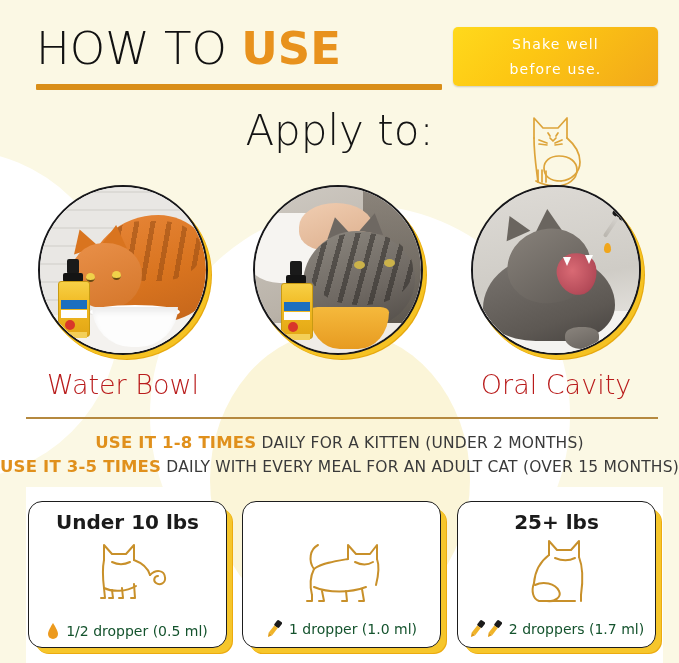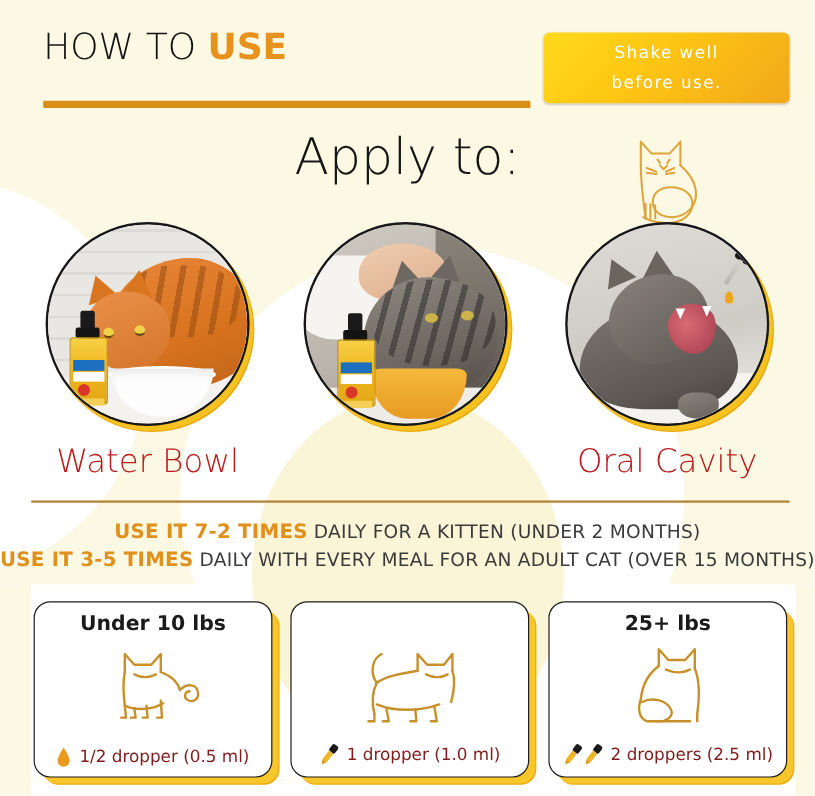--- a/index.html
+++ b/index.html
@@ -76,21 +76,21 @@
 
   
   .header {
     position: absolute;
     left: 0; top: 0; width: 679px; height: 100px;
   }
   .title {
     position: absolute;
     left: 36px;
     top: 22px;
-    font-size: 30px;
+    font-size: 45px;
     letter-spacing: 0px;
     color: #111111;
     font-weight: 300;
     font-family: "DejaVu Sans", sans-serif;
     white-space: nowrap;
   }
   .title .accent {
     color: #e8921d;
     font-weight: 700;
   }
@@ -344,29 +344,29 @@
     background: #ffffff;
     border: 1.6px solid #1d1d1d;
     border-radius: 14px;
     box-shadow: 6px 6px 0 -1px #f6c62b, 7px 7px 0 -1px #ecab10;
   }
   .card.k1 { left: 28px; }
   .card.k2 { left: 242px; }
   .card.k3 { left: 457px; }
   .card-title {
     position:absolute; left:0; top:8px; width:100%;
-    text-align:center; font-size:17px; font-weight:700; color:#1b1b1b;
+    text-align:center; font-size:20px; font-weight:700; color:#1b1b1b;
     font-family: "DejaVu Sans", sans-serif;
   }
   .card-art { position:absolute; left:0; top:31px; width:100%; height:78px;
               display:flex; align-items:center; justify-content:center; }
   .card-foot {
     position:absolute; left:0; bottom:7px; width:100%;
     display:flex; align-items:center; justify-content:center; gap:5px;
-    font-size:14px; color:#7f1d1d;
+    font-size:14px; color:#14532d;
     font-family: "DejaVu Sans", sans-serif;
   }
   .card-foot .doses { display:flex; align-items:center; gap:1px; }
   .card-foot .txt { padding-left:2px; }
 </style>
 </head>
 <body>
 
 <div id="page">
 
@@ -482,21 +482,21 @@
         </div>
       </div>
       <div class="circle-label">Oral Cavity</div>
     </div>
 
   </div>
 
   <div class="divider"></div>
 
   <div class="usage">
-    <div class="usage-line"><span class="hl">USE IT 7-2 TIMES</span><span> DAILY FOR A KITTEN (UNDER 2 MONTHS)</span></div>
+    <div class="usage-line"><span class="hl">USE IT 1-8 TIMES</span><span> DAILY FOR A KITTEN (UNDER 2 MONTHS)</span></div>
     <div class="usage-line"><span class="hl">USE IT 3-5 TIMES</span><span> DAILY WITH EVERY MEAL FOR AN ADULT CAT (OVER 15 MONTHS)</span></div>
   </div>
 
   <div class="cards">
 
     <div class="card k1">
       <div class="card-title">Under 10 lbs</div>
       <div class="card-art">
         <svg width="92" height="72" viewBox="0 0 92 72" fill="none" stroke="#c8902a" stroke-width="2" stroke-linecap="round" stroke-linejoin="round">
           <path d="M22 24 L22 9 L30 18 L44 18 L52 9 L52 24"></path>
@@ -570,19 +570,19 @@
             </g>
           </svg>
           <svg width="16" height="22" viewBox="0 0 16 22">
             <g transform="rotate(38 8 11)">
               <rect x="5.2" y="1" width="6" height="7" rx="1.6" fill="#1b1b1b"></rect>
               <rect x="6" y="8" width="4.4" height="9" fill="#f0b429"></rect>
               <path d="M6 17 L10.4 17 L8.2 21 z" fill="#e09a14"></path>
             </g>
           </svg>
         </span>
-        <span class="txt">2 droppers (2.5 ml)</span>
+        <span class="txt">2 droppers (1.7 ml)</span>
       </div>
     </div>
 
   </div>
 
 </div>
 
 </body></html>

